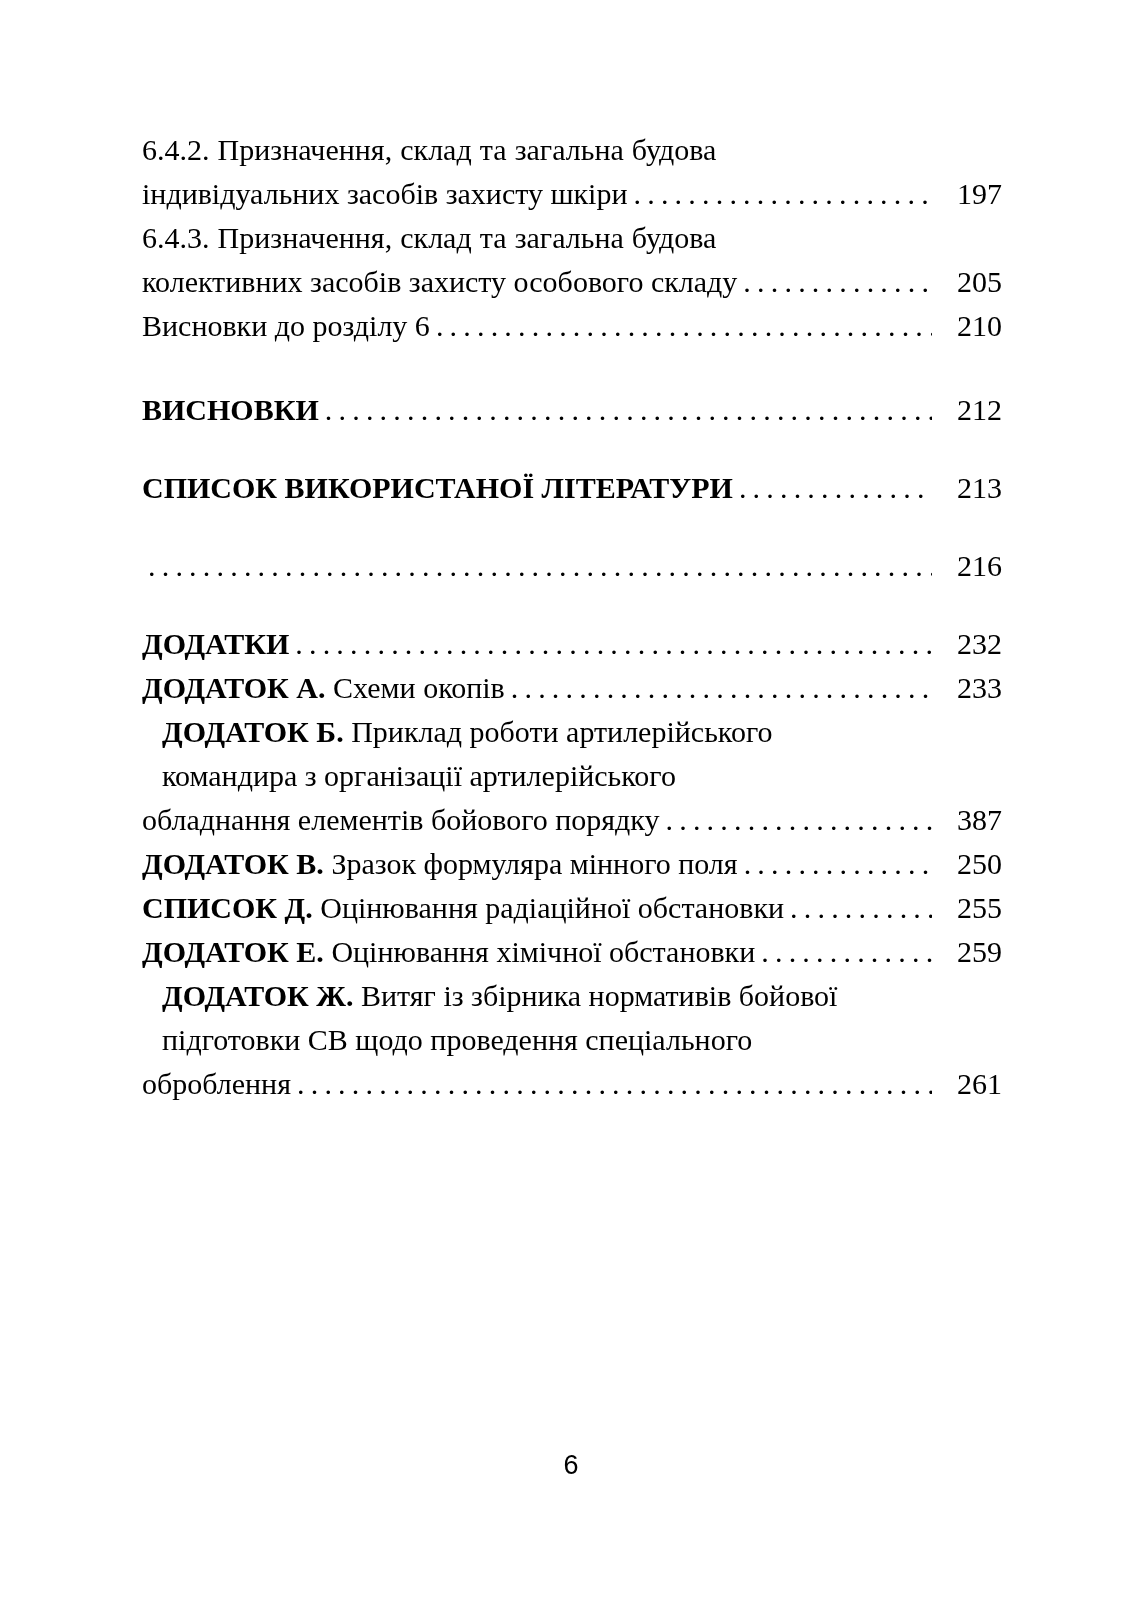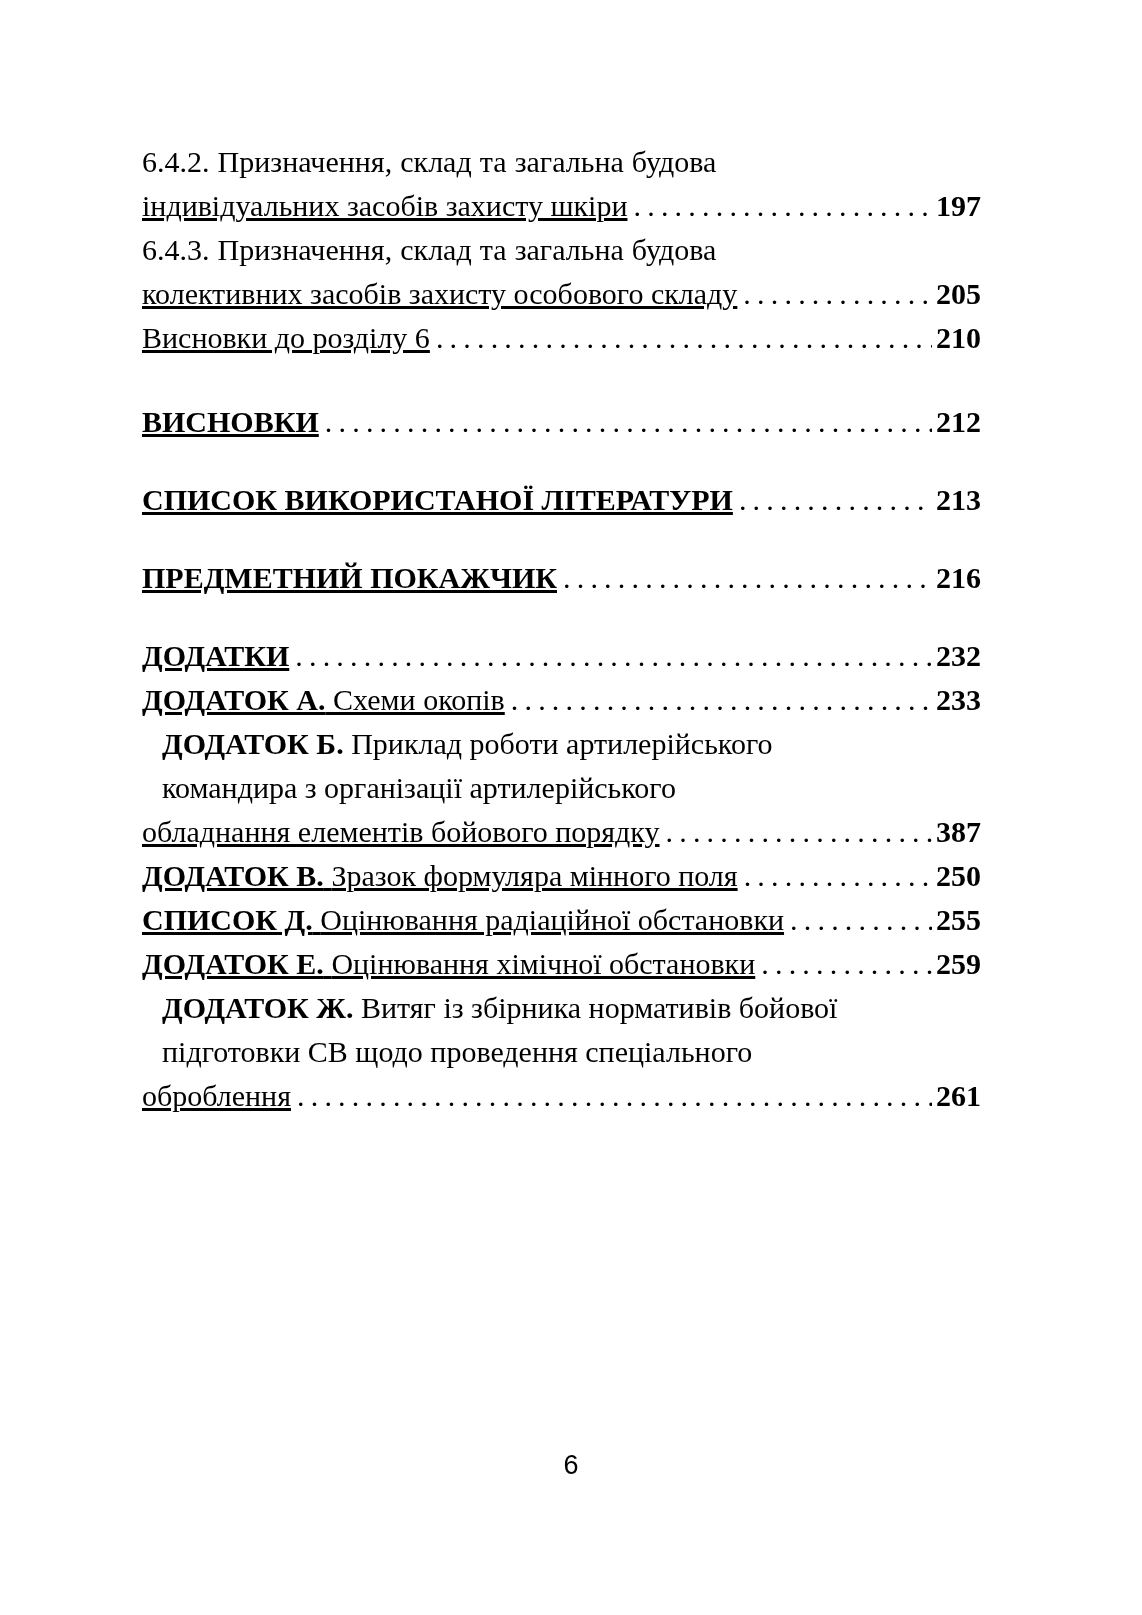--- a/index.html
+++ b/index.html
@@ -21,21 +21,21 @@
     left: 0;
     top: 0;
     width: 1142px;
     height: 1615px;
     background: #ffffff;
   }
 
   #toc {
     position: absolute;
     left: 142px;
-    top: 140px;
+    top: 128px;
     width: 860px;
   }
 
   
   .entry {
     position: relative;
     width: 860px;
   }
 
   .entry .title {
@@ -51,41 +51,39 @@
   .leaderline {
     display: flex;
     align-items: baseline;
     width: 860px;
     font-size: 30px;
     line-height: 44px;
   }
   .leaderline .label {
     white-space: nowrap;
     flex: 0 0 auto;
-    text-decoration: underline;
   }
   .leaderline .dots {
     flex: 1 1 auto;
     overflow: hidden;
     white-space: nowrap;
     font-size: 30px;
     letter-spacing: 6.2px;
     margin-left: 6px;
     margin-right: 4px;
     color: #000;
   }
   .leaderline .dots::before {
     content: "........................................................................................";
   }
   .leaderline .pagenum {
     flex: 0 0 auto;
     width: 66px;
-    text-align: left;
+    text-align: right;
     white-space: nowrap;
-    font-weight: bold;
   }
 
   
   .just {
     display: block;
     font-size: 30px;
     line-height: 44px;
     text-align: justify;
     text-align-last: justify;
     white-space: normal;
@@ -167,21 +165,20 @@
         <span class="label bold">СПИСОК ВИКОРИСТАНОЇ ЛІТЕРАТУРИ</span>
         <span class="dots"></span>
         <span class="pagenum">213</span>
       </div>
     </div>
 
     <div class="gap-md"></div>
 
     <div class="entry">
       <div class="leaderline">
-        <span class="label bold">ПРЕДМЕТНИЙ ПОКАЖЧИК</span>
         <span class="dots"></span>
         <span class="pagenum">216</span>
       </div>
     </div>
 
     <div class="gap-md"></div>
 
     <div class="entry">
       <div class="leaderline">
         <span class="label bold">ДОДАТКИ</span>

